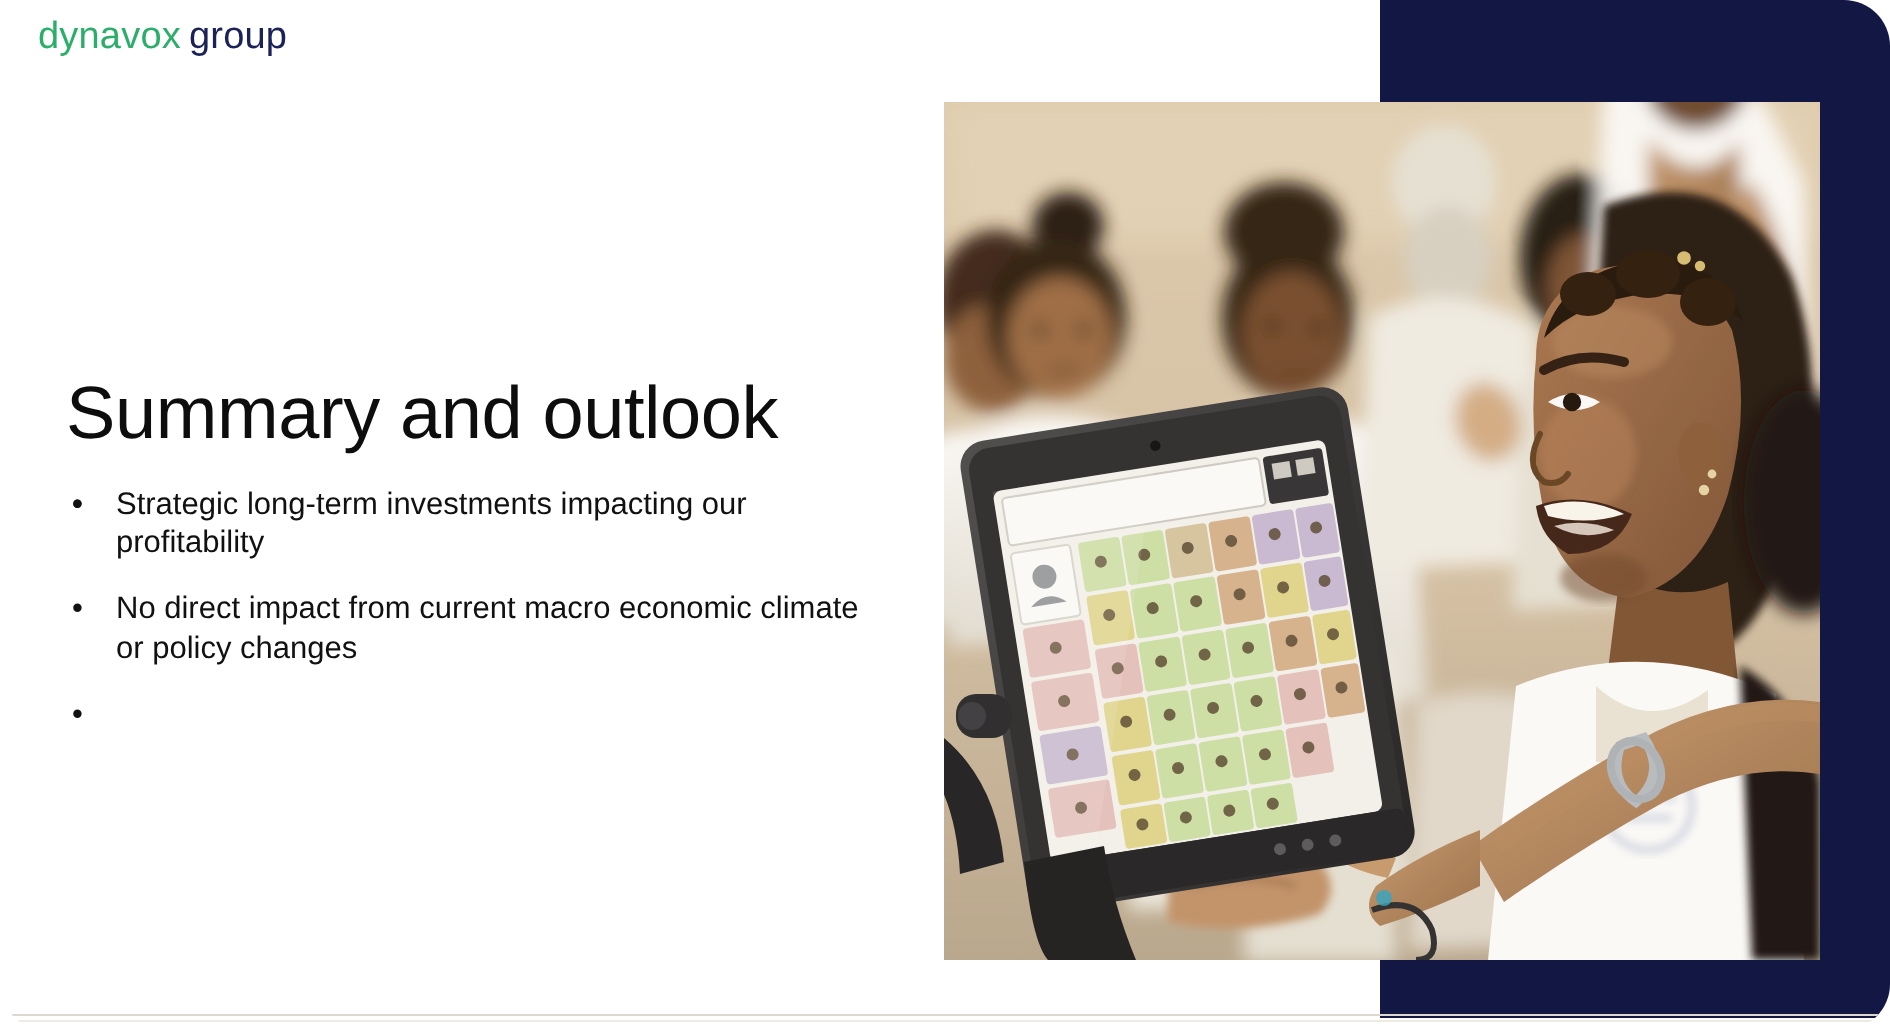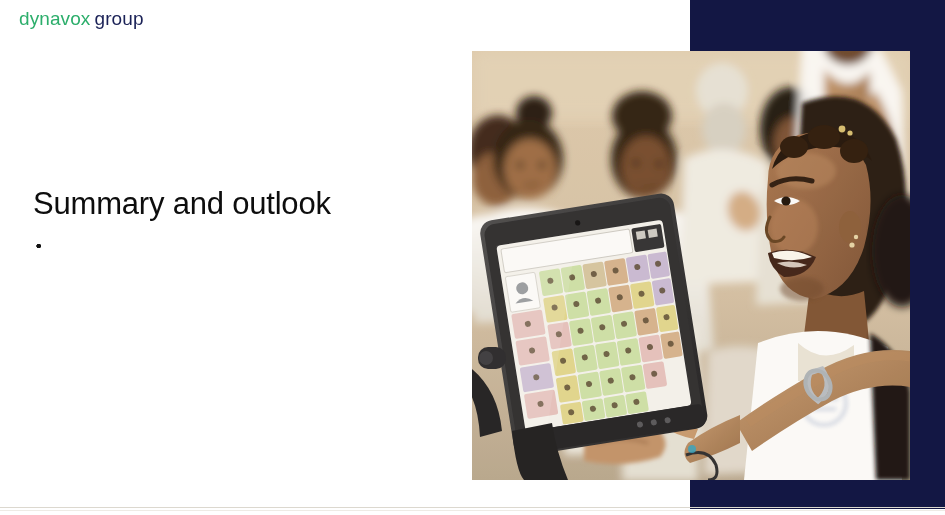--- a/index.html
+++ b/index.html
@@ -9,20 +9,21 @@
   }
   body {
     font-family: "Liberation Sans", sans-serif;
   }
   .slide {
     position: relative;
     width: 945px;
     height: 515px;
     background: #ffffff;
     overflow: hidden;
+    border-radius: 23px;
   }
 
   
   .logo {
     position: absolute;
     left: 19px;
     top: 9px;
     font-size: 19px;
     letter-spacing: 0.1px;
     white-space: nowrap;
@@ -61,21 +62,21 @@
   .photo svg { display: block; }
 
   
   .content {
     position: absolute;
     left: 33px;
     top: 186px;
     width: 400px;
   }
   .slide-title {
-    font-size: 31px;
+    font-size: 37px;
     font-weight: 400;
     color: #0d0d0d;
     line-height: 1.15;
     margin: 0 0 14px 0;
     letter-spacing: -0.2px;
   }
   .bullet-list {
     margin: 0;
     padding: 0;
     list-style: none;
@@ -412,23 +413,25 @@
   </div>
 
   <div class="content">
     <h1 class="slide-title">Summary and outlook</h1>
     <ul class="bullet-list">
       <li class="bullet-item">
         <span class="bullet-dot">•</span>
       </li>
       <li class="bullet-item">
         <span class="bullet-dot">•</span>
+        <span>Strategic long-term investments impacting our profitability</span>
       </li>
       <li class="bullet-item">
         <span class="bullet-dot">•</span>
+        <span>No direct impact from current macro economic climate or policy changes</span>
       </li>
       <li class="bullet-item">
         <span class="bullet-dot">•</span>
       </li>
     </ul>
   </div>
 
   <div class="bottom-rule"></div>
   <div class="bottom-rule2"></div>
 

